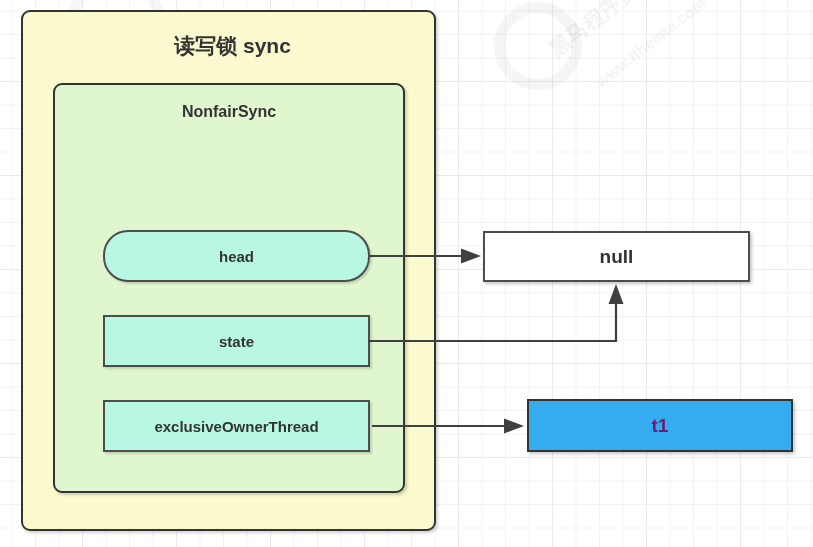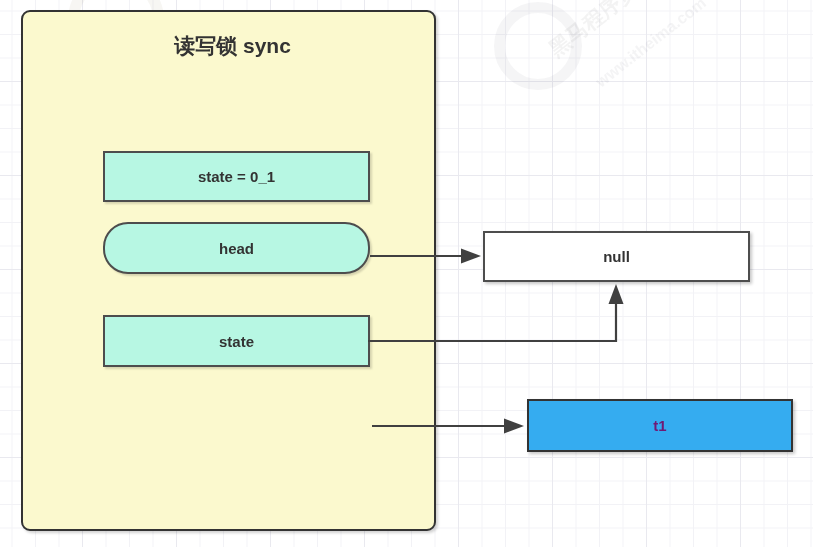--- a/index.html
+++ b/index.html
@@ -27,21 +27,21 @@
   .group-title{position:absolute;left:0;right:0;text-align:center;font-weight:bold;color:var(--text);}
   .outer .group-title{top:20px;font-size:21px;margin-left:8px;}
   .inner .group-title{top:18px;font-size:16px;}
   .field{
     position:absolute;left:103px;width:267px;height:52px;background:var(--field-fill);
     border:2px solid var(--border-mid);box-shadow:2px 2px 2px rgba(0,0,0,0.15);
     display:flex;align-items:center;justify-content:center;font-weight:bold;font-size:15px;
   }
   .node{
     position:absolute;display:flex;align-items:center;justify-content:center;
-    font-weight:bold;font-size:15px;border:2px solid var(--border-mid);
+    font-weight:bold;font-size:19px;border:2px solid var(--border-mid);
     box-shadow:2px 2px 3px rgba(0,0,0,0.22);
   }
   .node-null{left:483px;top:231px;width:267px;height:51px;background:var(--null-fill);}
   .node-t1{left:527px;top:399px;width:266px;height:53px;background:var(--t1-fill);border-color:var(--border-dark);color:#701a75;}
   svg.edges{position:absolute;inset:0;pointer-events:none;}
   svg.edges .wire{stroke:var(--arrow);stroke-width:2.2;fill:none;}
   svg.edges .head{fill:var(--arrow);stroke:none;}
   .wm{position:absolute;pointer-events:none;user-select:none;}
   .wm-text{font-weight:bold;white-space:nowrap;transform:rotate(-38deg);transform-origin:left center;}
   .wm-ring{border-radius:50%;border-style:solid;}
@@ -56,24 +56,27 @@
   <div class="wm wm-ring" style="left:229px;top:432px;width:96px;height:96px;border-width:11px;border-color:rgba(40,40,40,0.06);"></div>
   <div class="wm wm-text" style="left:552px;top:38px;font-size:21px;color:rgba(120,120,125,0.09);">黑马程序员</div>
   <div class="wm wm-text" style="left:598px;top:75px;font-size:16px;color:rgba(120,120,125,0.08);">www.itheima.com</div>
   <div class="wm wm-text" style="left:295px;top:455px;font-size:25px;color:rgba(50,50,50,0.16);">黑马程序员</div>
   <div class="wm wm-text" style="left:300px;top:505px;font-size:19px;color:rgba(80,80,80,0.11);">www.itheima.com</div>
 
   <div class="box outer">
     <div class="group-title">读写锁 sync</div>
   </div>
 
+  <div class="box inner">
+    <div class="group-title">NonfairSync</div>
+  </div>
 
-  <div class="field" style="top:151px;height:51px;">state = 0_1</div>
-  <div class="field" style="top:222px;border-radius:25px;">head</div>
+  <div class="field" style="top:230px;border-radius:25px;">head</div>
   <div class="field" style="top:315px;">state</div>
+  <div class="field" style="top:400px;">exclusiveOwnerThread</div>
 
   <div class="node node-null">null</div>
   <div class="node node-t1">t1</div>
 
   <svg class="edges" width="813" height="547" viewBox="0 0 813 547" aria-hidden="true">
 
     <g>
       <line class="wire" x1="370" y1="256" x2="463" y2="256"></line>
       <polygon class="head" points="481,256 461,248.5 461,263.5"></polygon>
     </g>

